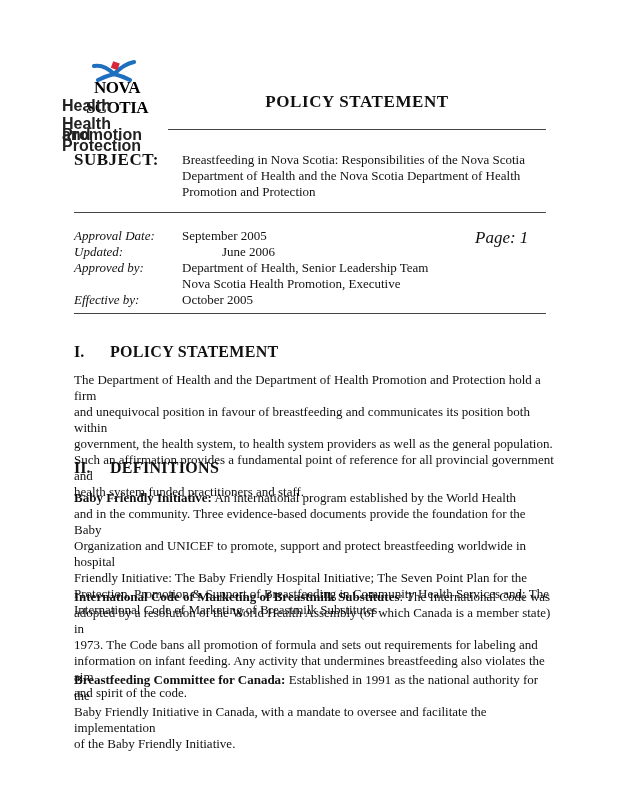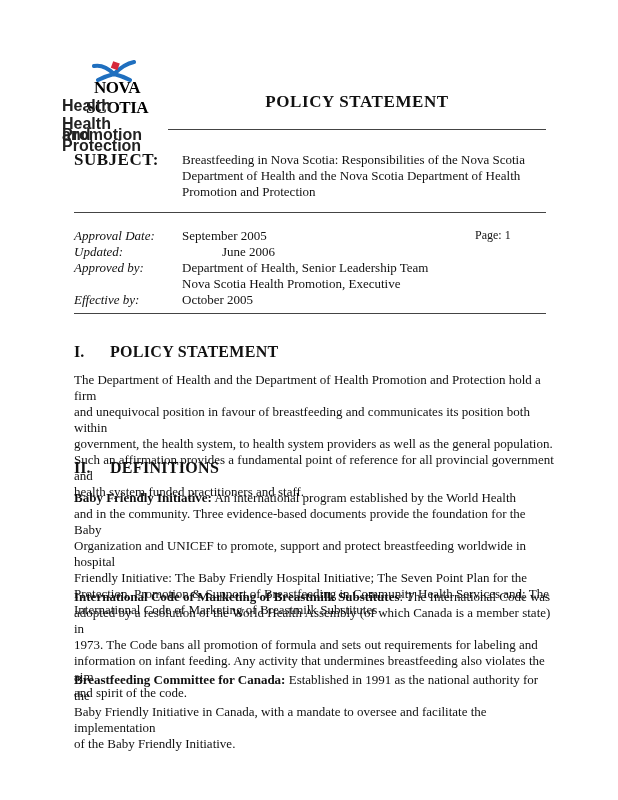--- a/index.html
+++ b/index.html
@@ -20,21 +20,21 @@
   .header-title { left: 168px; top: 92px; width: 378px; text-align: center;
                   font-weight: bold; font-size: 17px; letter-spacing: 0.6px; }
   .rule { height: 0; border-top: 1.6px solid #444; }
 
   .subject-label { left: 74px; top: 150px; font-weight: bold; font-size: 17px; letter-spacing: 0.5px; }
   .subject-text { left: 182px; top: 152px; width: 360px; font-size: 13px; line-height: 16px; }
 
   .meta-row { font-size: 13px; line-height: 16px; }
   .meta-label { left: 74px; font-style: italic; }
   .meta-value { left: 182px; }
-  .page-label { left: 475px; top: 228px; font-size: 12px; }
+  .page-label { left: 475px; top: 228px; font-style: italic; font-size: 17px; }
 
   .sec-num { left: 74px; font-weight: bold; font-size: 16px; }
   .sec-title { left: 110px; font-weight: bold; font-size: 16px; letter-spacing: 0.3px; }
 
   .para { left: 74px; width: 480px; font-size: 13px; line-height: 16px; text-align: left; }
   .para b { font-weight: bold; margin-top: 15px; }
 </style>
 </head>
 <body>
 

